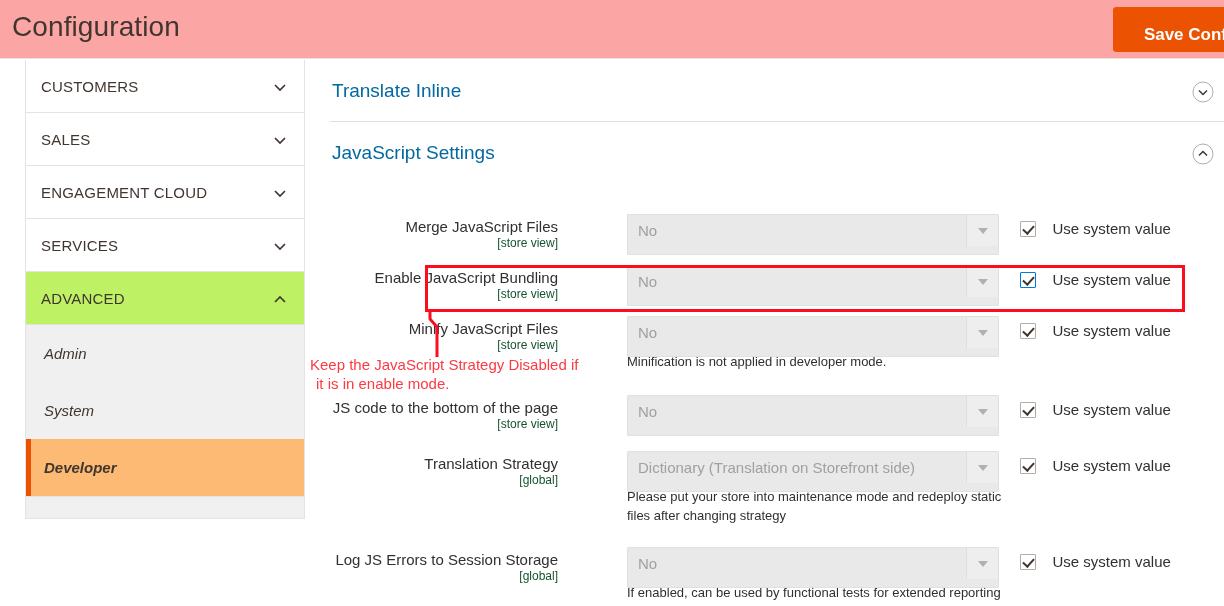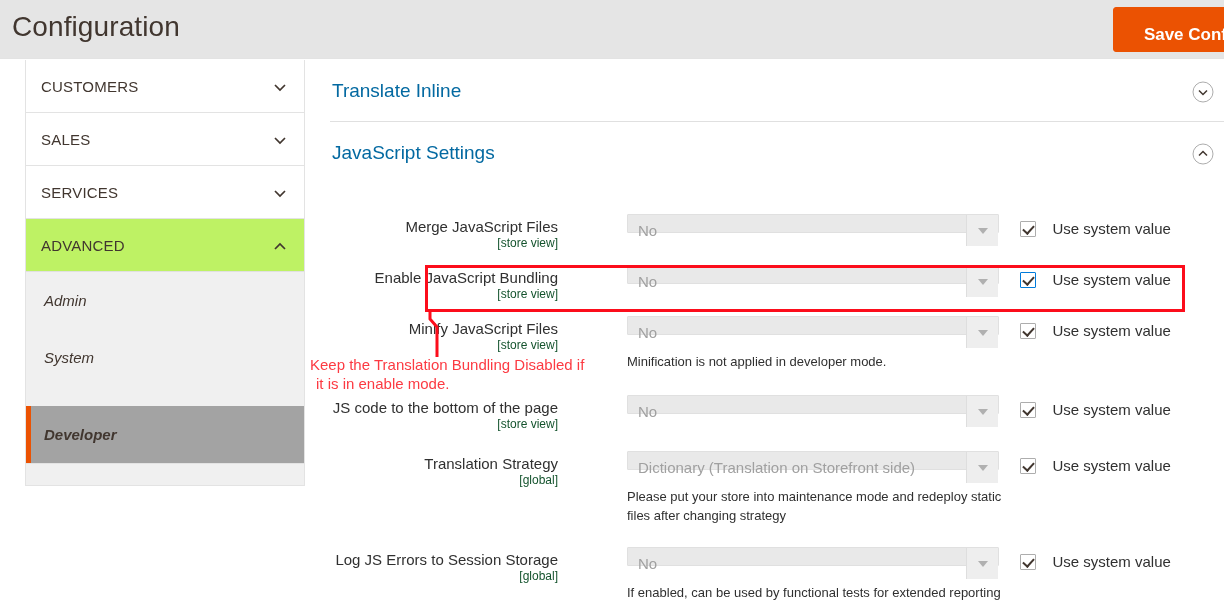--- a/index.html
+++ b/index.html
@@ -8,21 +8,21 @@
     width: 1224px; height: 606px;
     background: #ffffff;
     font-family: "Liberation Sans", sans-serif;
     overflow: hidden;
   }
 
   
   #page-header {
     position: absolute; left: 0; top: 0;
     width: 1224px; height: 59px;
-    background: #e5e5e5;
+    background: #fca5a5;
     border-bottom: 1px solid #e3e3e3;
   }
   #page-title {
     position: absolute; left: 12px; top: 11px;
     font-size: 28px; font-weight: 400; color: #41362f;
     letter-spacing: .1px;
   }
   #save-config-button {
     position: absolute; left: 1113px; top: 7px;
     height: 45px; width: 160px;
@@ -60,21 +60,21 @@
     position: absolute; right: 16px; top: 19px;
     width: 16px; height: 16px;
   }
   .nav-chevron svg { display: block; }
 
   .nav-sub { background: #f0f0f0; }
   .nav-sub-item {
     position: relative; height: 57px;
     cursor: pointer;
   }
-  .nav-sub-item.active { background: #a3a3a3; margin-top: 20px; }
+  .nav-sub-item.active { background: #fdba74; }
   .nav-sub-item.active:before {
     content: ""; position: absolute; left: 0; top: 0;
     width: 5px; height: 100%; background: #eb5202;
   }
   .nav-sub-label {
     position: absolute; left: 18px; top: 20px;
     font-size: 15px; color: #41362f; font-style: italic;
   }
   .nav-sub-item.active .nav-sub-label { font-weight: bold; }
   #sidebar-footer {
@@ -115,21 +115,21 @@
     position: absolute; right: 666px; top: 12px;
     width: 420px; text-align: right;
     font-size: 15px; color: #303030; line-height: 17px;
   }
   .field-scope {
     display: block;
     font-size: 12px; color: #14532d; line-height: 16px;
   }
   .field-select {
     position: absolute; left: 297px; top: 8px;
-    width: 372px; height: 19px;
+    width: 372px; height: 41px;
     background: #e9e9e9;
     border: 1px solid #e0e0e0;
     border-radius: 1px;
   }
   .field-select-text {
     position: absolute; left: 10px; top: 7px;
     font-size: 15px; color: #a0a0a0;
   }
   .field-select-arrow {
     position: absolute; right: 0; top: 0;
@@ -219,20 +219,28 @@
 
   <div class="nav-section">
     <span class="nav-section-label">SALES</span>
     <span class="nav-chevron">
       <svg width="16" height="16" viewBox="0 0 16 16">
           <path d="M3 6 L8 11 L13 6" fill="none" stroke="#41362f" stroke-width="1.7"></path>
         </svg>
     </span>
   </div>
 
+  <div class="nav-section">
+    <span class="nav-section-label">ENGAGEMENT CLOUD</span>
+    <span class="nav-chevron">
+      <svg width="16" height="16" viewBox="0 0 16 16">
+          <path d="M3 6 L8 11 L13 6" fill="none" stroke="#41362f" stroke-width="1.7"></path>
+        </svg>
+    </span>
+  </div>
 
   <div class="nav-section">
     <span class="nav-section-label">SERVICES</span>
     <span class="nav-chevron">
       <svg width="16" height="16" viewBox="0 0 16 16">
           <path d="M3 6 L8 11 L13 6" fill="none" stroke="#41362f" stroke-width="1.7"></path>
         </svg>
     </span>
   </div>
 
@@ -390,16 +398,16 @@
   </div>
 
 </div>
 
 <div id="annotation-layer">
   <div id="highlight-box"></div>
   <svg style="position:absolute;left:425px;top:305px;width:30px;height:60px;">
     <path d="M5 5 L5 14 L12 22 L12 52" fill="none" stroke="#fc0d1b" stroke-width="3"></path>
   </svg>
   <div id="annotation-text">
-    <span>Keep the Translation Bundling Disabled if</span>
+    <span>Keep the JavaScript Strategy Disabled if</span>
     <span class="line2">it is in enable mode.</span>
   </div>
 </div>
 
 </body></html>

